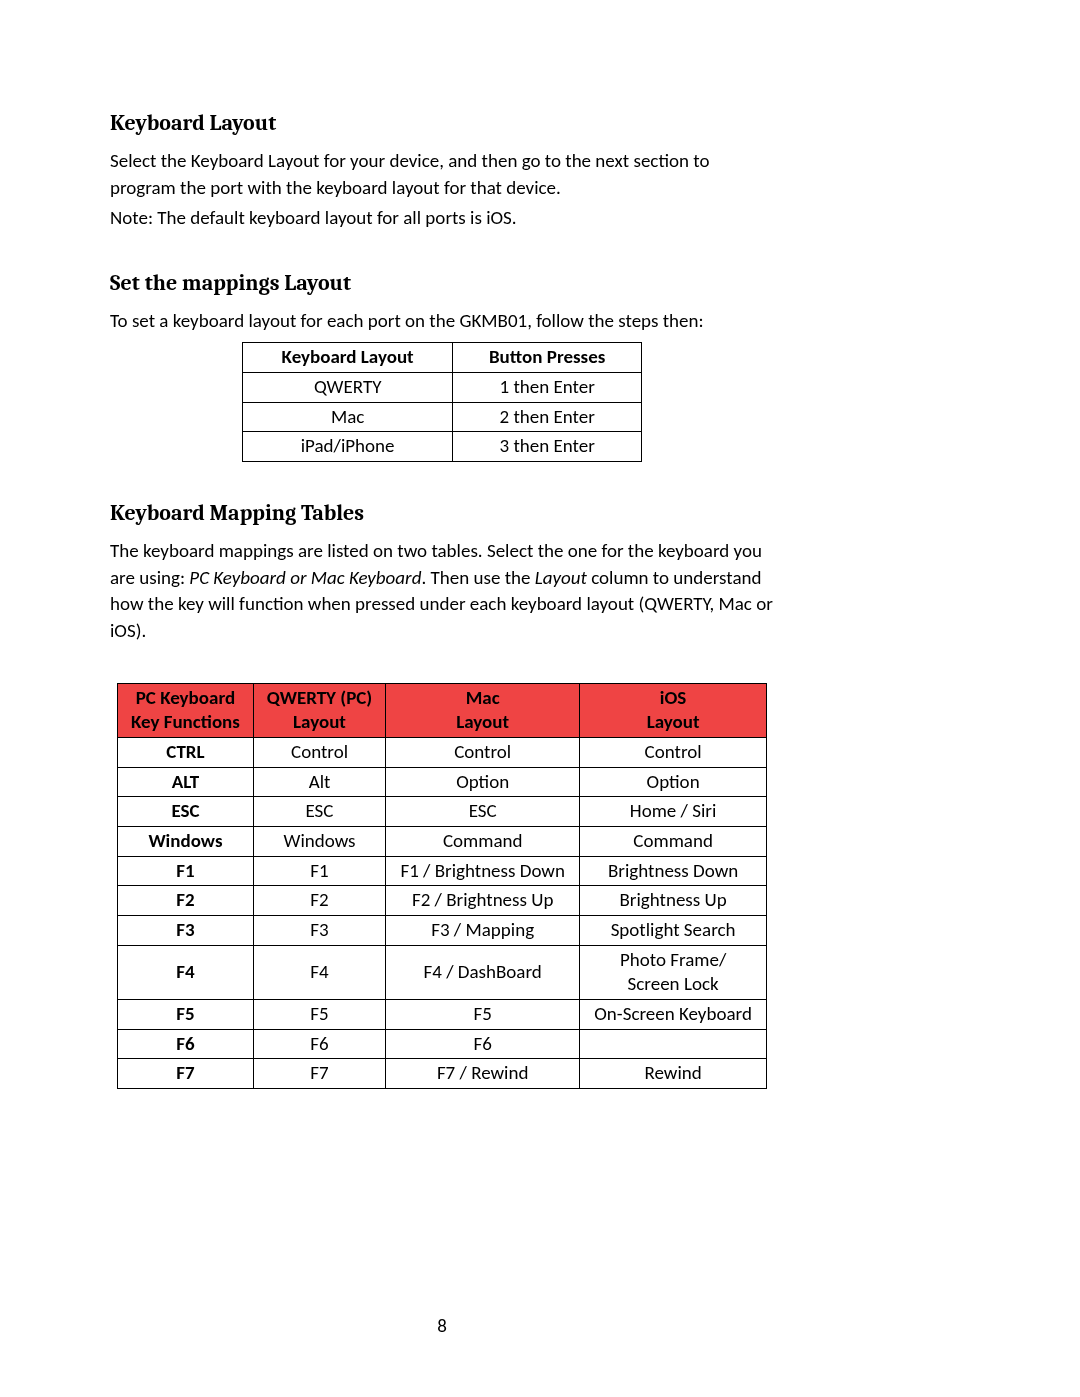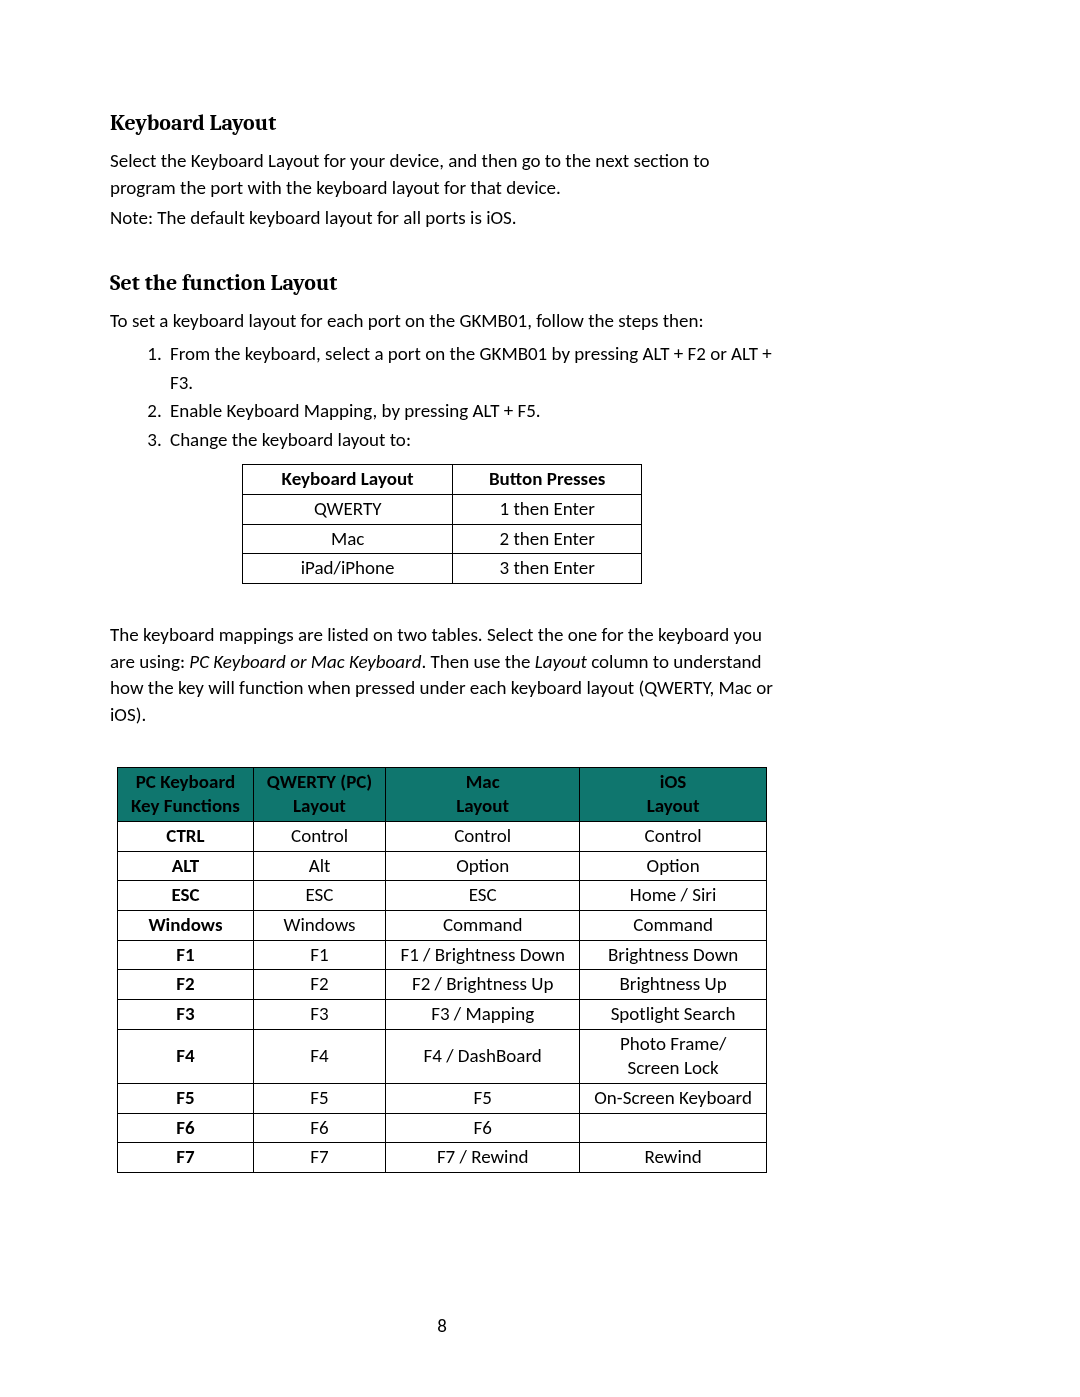--- a/index.html
+++ b/index.html
@@ -52,21 +52,21 @@
     border: 1px solid #000;
     padding: 2px 10px;
     text-align: center;
     font-size: 19px;
     line-height: 1.3;
   }
   th {
     font-weight: bold;
   }
   .shaded th {
-    background: #0f766e;
+    background: #ef4444;
   }
   .big-table td.keycol {
     font-weight: bold;
   }
   .italic { font-style: italic; }
   .page-num {
     position: absolute;
     bottom: 60px;
     width: 100%;
     left: 0;
@@ -79,27 +79,22 @@
 
 <div class="page">
 
   <div class="block">
     <h2>Keyboard Layout</h2>
     <p class="para">Select the Keyboard Layout for your device, and then go to the next section to program the port with the keyboard layout for that device.</p>
     <p class="para">Note: The default keyboard layout for all ports is iOS.</p>
   </div>
 
   <div class="block">
-    <h2>Set the function Layout</h2>
+    <h2>Set the mappings Layout</h2>
     <p class="para">To set a keyboard layout for each port on the GKMB01, follow the steps then:</p>
-    <ol class="steps">
-      <li>From the keyboard, select a port on the GKMB01 by pressing ALT + F2 or ALT + F3.</li>
-      <li>Enable Keyboard Mapping, by pressing ALT + F5.</li>
-      <li>Change the keyboard layout to:</li>
-    </ol>
     <table class="small-table">
       <tbody>
           <tr>
         <th>Keyboard Layout</th>
         <th>Button Presses</th>
       </tr>
       <tr>
         <td>QWERTY</td>
         <td>1 then Enter</td>
       </tr>
@@ -109,20 +104,21 @@
       </tr>
       <tr>
         <td>iPad/iPhone</td>
         <td>3 then Enter</td>
       </tr>
     </tbody>
       </table>
   </div>
 
   <div class="block">
+    <h2>Keyboard Mapping Tables</h2>
     <p class="para">
       <span>The keyboard mappings are listed on two tables. Select the one for the keyboard you are using: </span><span class="italic">PC Keyboard or Mac Keyboard</span><span>. Then use the </span><span class="italic">Layout</span><span> column to understand how the key will function when pressed under each keyboard layout (QWERTY, Mac or iOS).</span>
     </p>
   </div>
 
   <div class="block">
     <table class="big-table shaded">
       <tbody>
           <tr>
         <th>

